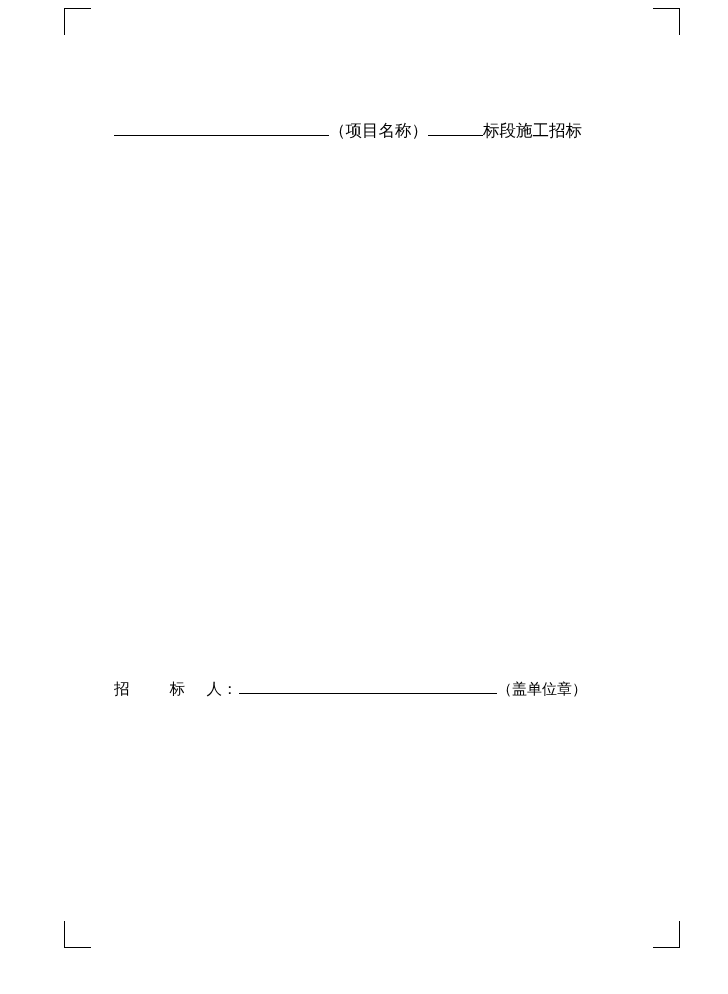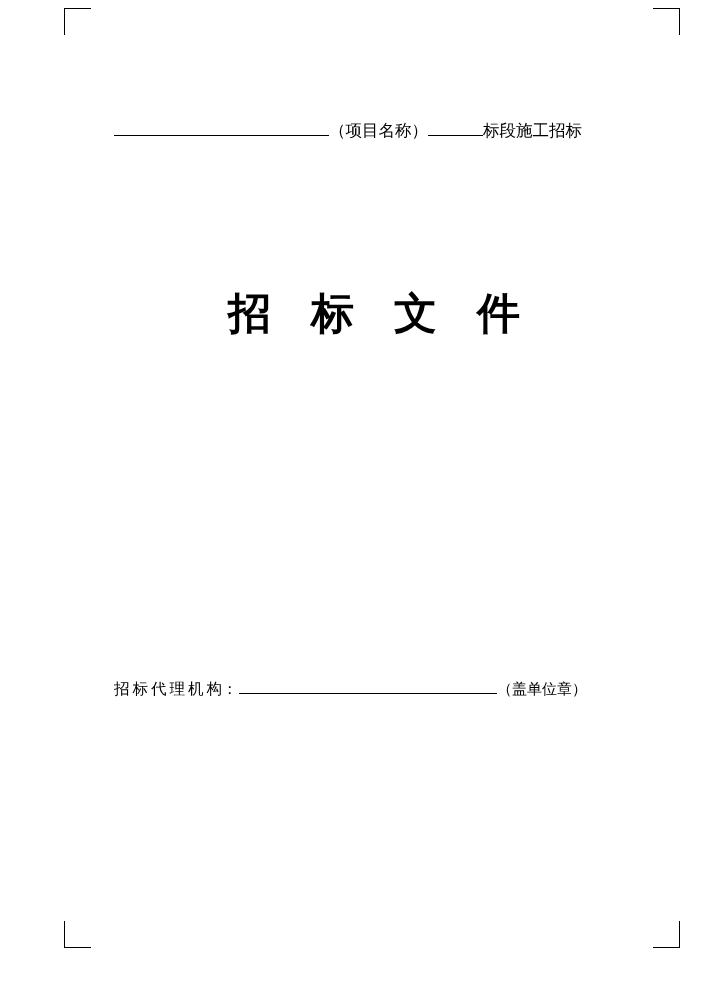--- a/index.html
+++ b/index.html
@@ -133,25 +133,24 @@
   <div class="crop tr"></div>
   <div class="crop bl"></div>
   <div class="crop br"></div>
 
   <div class="content">
 
     <div class="header-line">
       <span class="blank-u blank-long"></span><span>（项目名称）</span><span class="blank-u blank-mid"></span><span>标段施工招标</span>
     </div>
 
-    <div class="doc-title">招 标 文 件</div>
 
     <div class="fields">
 
+      <div class="field-row">
+        <span class="fl"><span class="spread3">招　　标　人</span>：</span><span class="rule rule-name"></span><span class="seal">（盖单位章）</span>
+      </div>
 
-      <div class="field-row">
-        <span class="fl"><span class="spread3">招标代理机构</span>：</span><span class="rule rule-agency"></span><span class="seal">（盖单位章）</span>
-      </div>
 
 
     </div>
   </div>
 </div>
 
 </body></html>

